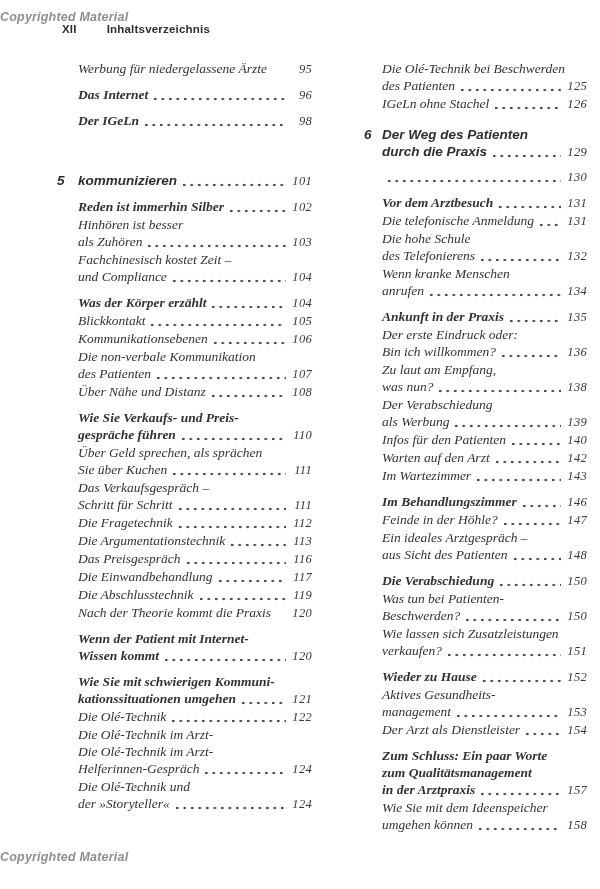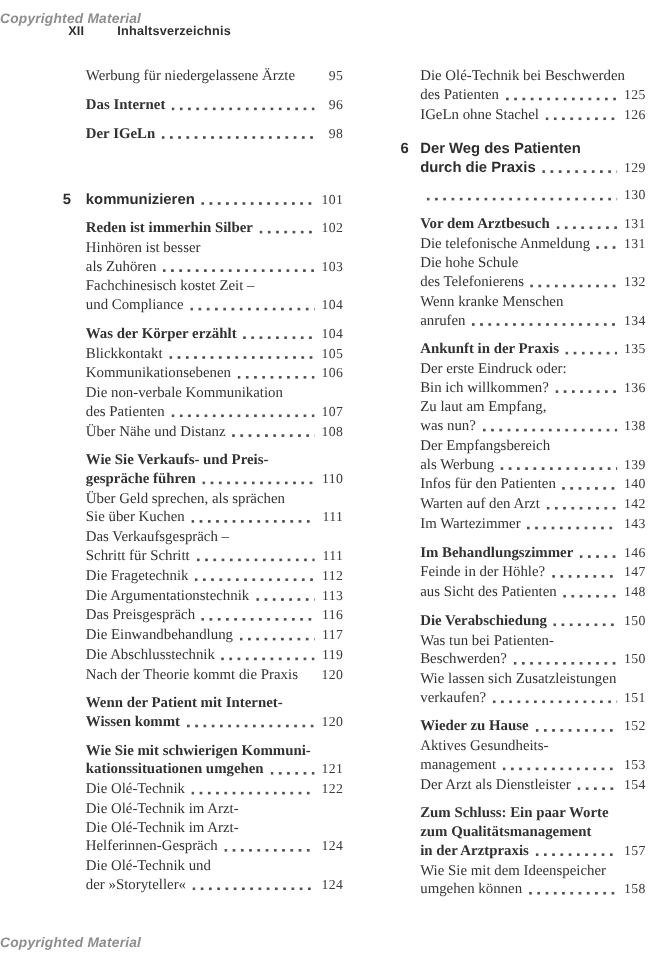--- a/index.html
+++ b/index.html
@@ -34,20 +34,21 @@
     font-weight: 600;
     color: #2e2e2e;
     letter-spacing: 0.2px;
   }
   .pagehead .folio { display: inline-block; margin-right: 30px; }
   .col {
     position: absolute;
     top: 60px;
     font-size: 13.5px;
     line-height: 17px;
+    font-style: italic;
   }
   .col-left  { left: 57px;  width: 255px; }
   .col-right { left: 330px; width: 257px; }
   .entry { position: relative; padding-left: 21px; }
   .col-right .entry { padding-left: 18px; margin-left: 34px; }
   .entry.bold { font-weight: bold; margin-top: 8px; }
   .entry.chapter {
     font-family: "Liberation Sans", sans-serif;
     font-weight: bold;
     color: #2e2e2e;
@@ -400,21 +401,21 @@
           <span class="txt">Zu laut am Empfang,</span>
         </div>
         <div class="line">
           <span class="txt">was nun?</span>
           <span class="dots"></span>
           <span class="pg">138</span>
         </div>
       </div>
       <div class="entry normal">
         <div class="line">
-          <span class="txt">Der Empfangsbereich</span>
+          <span class="txt">Der Verabschiedung</span>
         </div>
         <div class="line">
           <span class="txt">als Werbung</span>
           <span class="dots"></span>
           <span class="pg">139</span>
         </div>
       </div>
       <div class="entry normal">
         <div class="line">
           <span class="txt">Infos für den Patienten</span>
@@ -444,20 +445,23 @@
         </div>
       </div>
       <div class="entry normal">
         <div class="line">
           <span class="txt">Feinde in der Höhle?</span>
           <span class="dots"></span>
           <span class="pg">147</span>
         </div>
       </div>
       <div class="entry normal">
+        <div class="line">
+          <span class="txt">Ein ideales Arztgespräch –</span>
+        </div>
         <div class="line">
           <span class="txt">aus Sicht des Patienten</span>
           <span class="dots"></span>
           <span class="pg">148</span>
         </div>
       </div>
       <div class="entry bold">
         <div class="line">
           <span class="txt">Die Verabschiedung</span>
           <span class="dots"></span>

